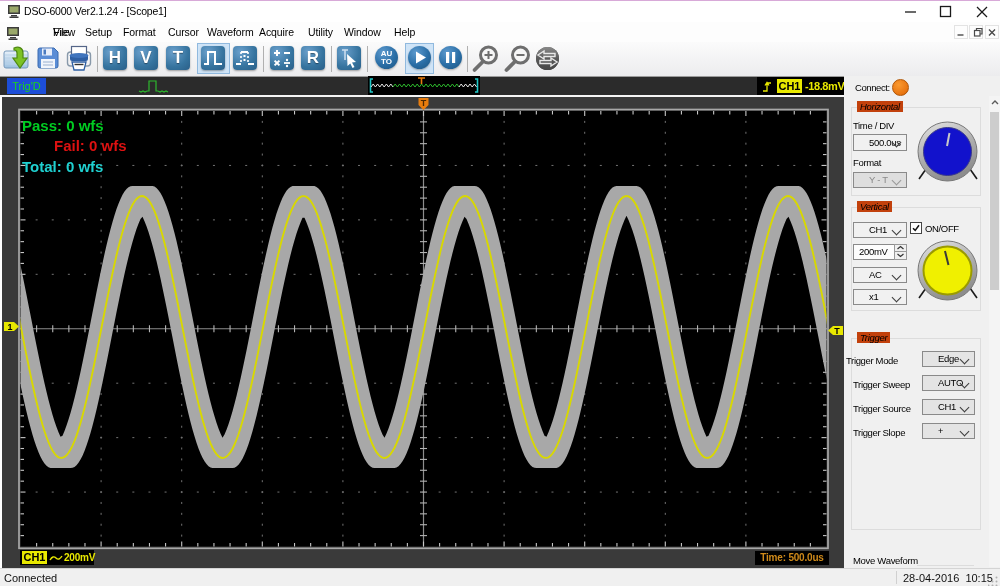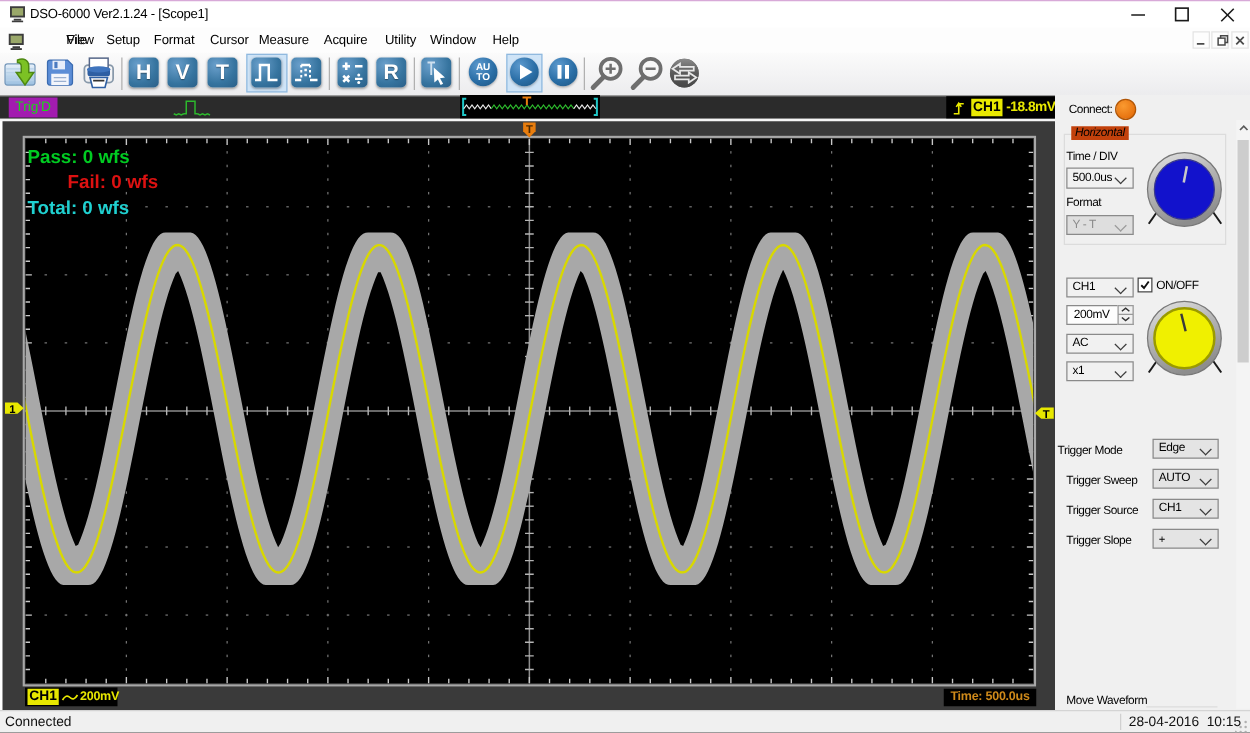--- a/index.html
+++ b/index.html
@@ -14,39 +14,39 @@
 .mi { top:26px; font-size:10.5px; letter-spacing:-0.1px; color:#000; }
 
 #toolbar { left:0; top:42px; width:1000px; height:35px; background:linear-gradient(#fbfbfb,#ececee); border-bottom:1px solid #9b9b9b; }
 .tsep { top:4px; width:1px; height:26px; background:#b0b0b0; }
 .sqbtn { top:4px; width:24px; height:24px; border-radius:4px; background:radial-gradient(circle at 30% 25%, #6ba0cc, #36749f 60%, #2a5f88); color:#fff; font-weight:bold; text-align:center; box-shadow:0 1px 2px rgba(0,0,0,0.35); }
 .sqbtn .lt { font-size:17px; line-height:23px; text-shadow:0 1px 1px rgba(0,0,0,0.4); }
 .selbox { top:1px; height:31px; background:#cfe4f7; border:1px solid #90b9de; }
 .circbtn { top:4px; width:23px; height:23px; border-radius:50%; background:radial-gradient(circle at 35% 28%, #5d9ace, #2a6ea6 55%, #1c5480); box-shadow:0 1px 2px rgba(0,0,0,0.3); color:#fff; }
 
 #trigbar { left:0; top:77px; width:844px; height:18px; background:#2b2b2b; }
-#trigd { left:7px; top:78px; width:39px; height:16px; background:#a21caf; color:#1bd51b; font-size:11px; font-weight:normal; line-height:16px; text-align:center; }
+#trigd { left:7px; top:78px; width:39px; height:16px; background:#1d4ed8; color:#1bd51b; font-size:11px; font-weight:normal; line-height:16px; text-align:center; }
 #trigblack { left:757px; top:77px; width:87px; height:18px; background:#000; }
 #whitesep { left:0; top:95px; width:844px; height:2px; background:#f5f5f5; }
 
 #scope { left:2px; top:97px; width:842px; height:471px; background:#3a3a3a; }
 .scopetext { font-weight:bold; font-size:15px; }
 #passtxt { left:20px; top:20px; color:#00cc22; }
 #failtxt { left:20px; top:40px; color:#dd1111;margin-left:32px; }
 #totaltxt { left:20px; top:61px; color:#1fd0d0; }
 #ch1box { left:18px; top:453px; width:74px; height:15px; background:#000; }
 #ch1lbl { left:2px; top:1px; width:25px; height:13px; background:#e8e800; color:#000; font-size:11px; font-weight:bold; text-align:center; line-height:13px; }
 #ch1v { left:44px; top:2px; color:#e8e800; font-size:10px; font-weight:bold; letter-spacing:-0.2px; }
 #timebox { left:753px; top:454px; width:74px; height:13.5px; background:#000; color:#cf8a1a; font-size:10px; font-weight:bold; line-height:13.5px; text-align:center; letter-spacing:-0.2px; }
 
 #panel { left:844px; top:76px; width:156px; height:492px; background:#f0f0f0; }
 .plabel { font-size:9.5px; letter-spacing:-0.35px; color:#000; }
 .group { border:1px solid #dcdcdc; }
 .glabel { background:#c2410c; padding:0 3px; font-size:9.5px; letter-spacing:-0.3px; position:absolute; top:-7px; left:5px;font-style:italic; }
-.combo { position:absolute; border:1px solid #8a8a8a; background:#f1f1f1; font-size:9.5px; color:#000; padding-left:4px; letter-spacing:-0.3px; }
+.combo { position:absolute; border:1px solid #8a8a8a; background:#f1f1f1; font-size:9.5px; color:#000; padding-left:15px; letter-spacing:-0.3px; }
 .combo .chev { position:absolute; right:6px; width:7px; height:7px; border-left:1.6px solid #3c3c3c; border-bottom:1.6px solid #3c3c3c; transform:rotate(-45deg); }
 
 #statusbar { left:0; top:568px; width:1000px; height:18px; background:#f0f0f0; border-top:1px solid #d4d4d4; font-size:11px; color:#111; }
 </style>
 </head>
 <body>
 
 <div id="titlebar" class="abs"></div>
 <svg class="abs" style="left:7px; top:4px;" width="15" height="14">
   <rect x="1" y="1" width="12" height="9" fill="#3c3c3c"></rect>
@@ -67,21 +67,21 @@
   <rect x="1" y="1" width="12" height="9" fill="#3c3c3c"></rect>
   <rect x="2.5" y="2.5" width="9" height="6" fill="#9aa86a"></rect>
   <rect x="4" y="11" width="6" height="1.5" fill="#3c3c3c"></rect>
   <rect x="2.5" y="12.5" width="9" height="1.5" fill="#3c3c3c"></rect>
 </svg>
 <span class="abs mi" style="left:25px;padding-left:28px;">File</span>
 <span class="abs mi" style="left:53px;">View</span>
 <span class="abs mi" style="left:85px;">Setup</span>
 <span class="abs mi" style="left:123px;">Format</span>
 <span class="abs mi" style="left:168px;">Cursor</span>
-<span class="abs mi" style="left:207px;">Measure</span>
+<span class="abs mi" style="left:207px;">Waveform</span>
 <span class="abs mi" style="left:259px;">Acquire</span>
 <span class="abs mi" style="left:308px;">Utility</span>
 <span class="abs mi" style="left:344px;">Window</span>
 <span class="abs mi" style="left:394px;">Help</span>
 <div class="abs" style="left:954px; top:25px; width:14px; height:14px; border:1px solid #e3e3e3; background:#fdfdfd;"></div>
 <div class="abs" style="left:969px; top:25px; width:14px; height:14px; border:1px solid #e3e3e3; background:#fdfdfd;"></div>
 <div class="abs" style="left:985px; top:25px; width:14px; height:14px; border:1px solid #e3e3e3; background:#fdfdfd;"></div>
 <svg class="abs" style="left:954px; top:25px;" width="46" height="14">
   <line x1="3.5" y1="10" x2="9.5" y2="10" stroke="#4a4a4a" stroke-width="1.4"></line>
   <rect x="20.5" y="5.5" width="5.5" height="5.5" fill="#fdfdfd" stroke="#4a4a4a" stroke-width="1.2"></rect>
@@ -1166,20 +1166,23 @@
     <line x1="35.5" y1="16" x2="33" y2="29" stroke="#c8c8c8" stroke-width="2"></line>
     <defs>
         <linearGradient id="ringg" x1="0" y1="0" x2="0.4" y2="1">
           <stop offset="0" stop-color="#e6e6e6"></stop>
           <stop offset="0.5" stop-color="#b5b5b5"></stop>
           <stop offset="1" stop-color="#8d8d8d"></stop>
         </linearGradient>
       </defs>
   </svg>
 
+  <div class="abs group" style="left:7px; top:131px; width:130px; height:104px;">
+    <div class="glabel">Vertical</div>
+  </div>
   <div class="abs combo" style="left:9px; top:146px; width:54px; height:16px; line-height:14px;">CH1<span class="chev" style="top:4px;"></span></div>
   <div class="abs" style="left:66px; top:146px; width:12px; height:12px; background:#fff; border:1px solid #444;">
     <svg width="10" height="10" style="display:block">
         <path d="M2,5.2 L4.2,7.4 L8,2.2" fill="none" stroke="#111" stroke-width="1.5"></path>
       </svg>
   </div>
   <div class="abs plabel" style="left:81px; top:147px;">ON/OFF</div>
   <div class="abs" style="left:9px; top:168px; width:54px; height:16px; border:1px solid #8a8a8a; background:#fdfdfd; font-size:9.5px; letter-spacing:-0.3px; padding-left:5px; line-height:14px;">200mV</div>
   <div class="abs" style="left:50px; top:168px; width:13px; height:16px;">
     <div style="width:13px; height:8px; background:#f0f0f0; border:1px solid #9a9a9a;">
@@ -1204,20 +1207,23 @@
     <line x1="31" y1="15" x2="34.5" y2="29" stroke="#3a3a3a" stroke-width="2"></line>
     <defs>
         <linearGradient id="ringg2" x1="0" y1="0" x2="0.4" y2="1">
           <stop offset="0" stop-color="#e6e6e6"></stop>
           <stop offset="0.5" stop-color="#b5b5b5"></stop>
           <stop offset="1" stop-color="#8d8d8d"></stop>
         </linearGradient>
       </defs>
   </svg>
 
+  <div class="abs group" style="left:7px; top:262px; width:130px; height:192px;">
+    <div class="glabel">Trigger</div>
+  </div>
   <div class="abs plabel" style="left:2px; top:279px;text-align:center;">Trigger Mode</div>
   <div class="abs combo" style="left:78px; top:275px; width:53px; height:16px; line-height:14px; background:#e4e4e4;">Edge<span class="chev" style="top:3.5px;"></span></div>
   <div class="abs plabel" style="left:9px; top:303px;">Trigger Sweep</div>
   <div class="abs combo" style="left:78px; top:299px; width:53px; height:16px; line-height:14px; background:#e4e4e4;">AUTO<span class="chev" style="top:3.5px;"></span></div>
   <div class="abs plabel" style="left:9px; top:327px;">Trigger Source</div>
   <div class="abs combo" style="left:78px; top:323px; width:53px; height:16px; line-height:14px; background:#e4e4e4;">CH1<span class="chev" style="top:3.5px;"></span></div>
   <div class="abs plabel" style="left:9px; top:351px;">Trigger Slope</div>
   <div class="abs combo" style="left:78px; top:347px; width:53px; height:16px; line-height:14px; background:#e4e4e4; font-size:9px;">+<span class="chev" style="top:3.5px;"></span></div>
 
   <div class="abs plabel" style="left:9px; top:479px; letter-spacing:-0.3px;">Move Waveform</div>

